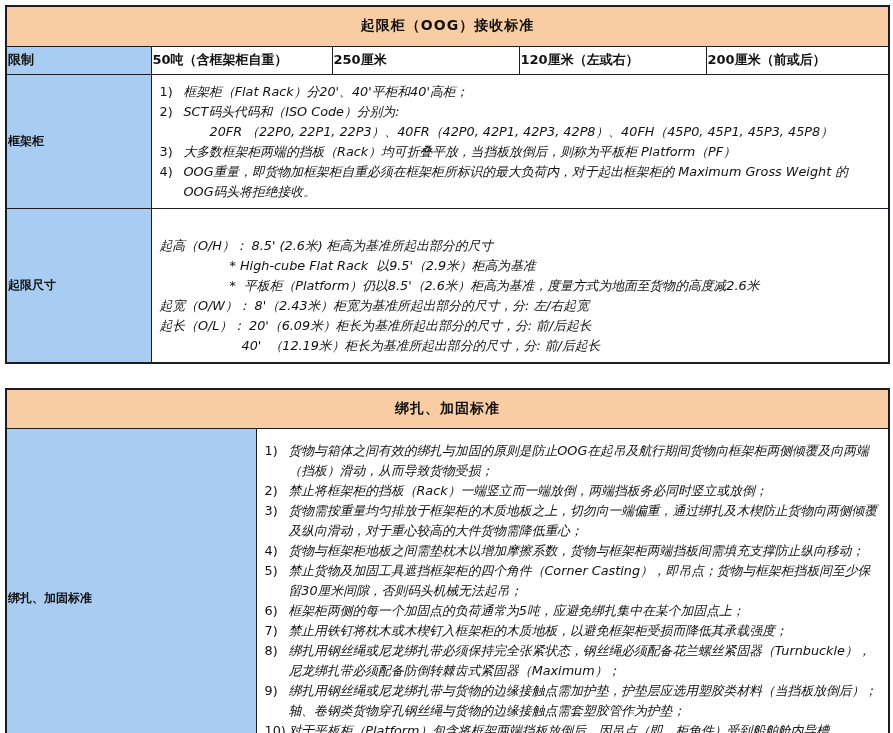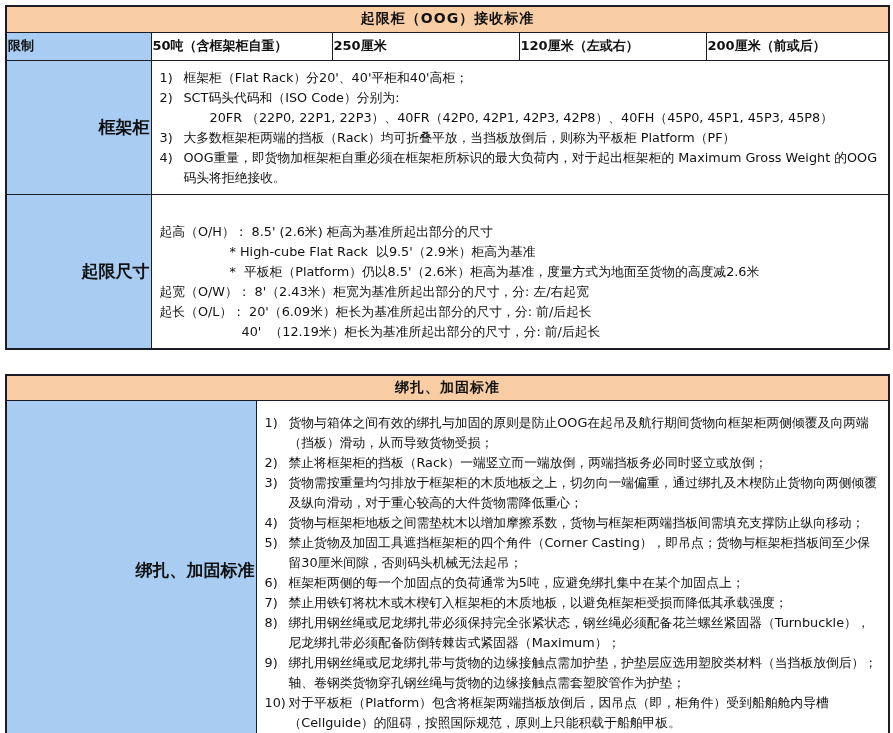--- a/index.html
+++ b/index.html
@@ -14,44 +14,44 @@
     font-family:"DejaVu Sans","Liberation Sans",sans-serif;
     color:#111;
   }
   .page{padding:5px;box-sizing:border-box;}
   table{border-collapse:collapse;table-layout:fixed;width:883px;}
   table.t1, table.t2{border:2px solid var(--border);}
   td{border:1px solid var(--border);box-sizing:border-box;vertical-align:middle;}
   td.titlebar{
     background:var(--peach);
     text-align:center;font-weight:bold;font-size:14px;
-    height:26px;letter-spacing:1px;
+    height:40px;letter-spacing:1px;
   }
   tr.hdr td{
     background:var(--blue);
     text-align:center;font-weight:bold;font-size:13.5px;height:28px;
   }
   tr.vals td{
     text-align:left;font-weight:bold;font-size:13px;height:28px;background:#fff;
   }
   tr.vals td.blue{background:var(--blue);}
   td.sidelabel{
     background:var(--blue);
-    text-align:right;font-weight:bold;font-size:17px;
+    text-align:left;font-weight:bold;font-size:12px;
   }
   td.content{
     background:#fff;vertical-align:top;
     padding:7px 10px 6px 8px;
     font-size:12.8px;line-height:20px;
   }
   td.content.dims{padding-top:27px;}
   td.content.lash{padding-top:12px;}
   .line{display:flex;align-items:flex-start;}
   .line .num{flex:0 0 auto;min-width:24px;white-space:pre;}
-  .line .txt{flex:1 1 auto;white-space:pre-wrap;word-break:break-word;}
+  .line .txt{flex:1 1 auto;white-space:pre-wrap;word-break:break-word;font-style:italic;}
   .line.indent-1{padding-left:50px;}
   .line.indent-2{padding-left:70px;}
   .line.indent-3{padding-left:82px;}
   .gap{height:24px;}
 </style>
 </head>
 <body>
 
 <div class="page">
 

